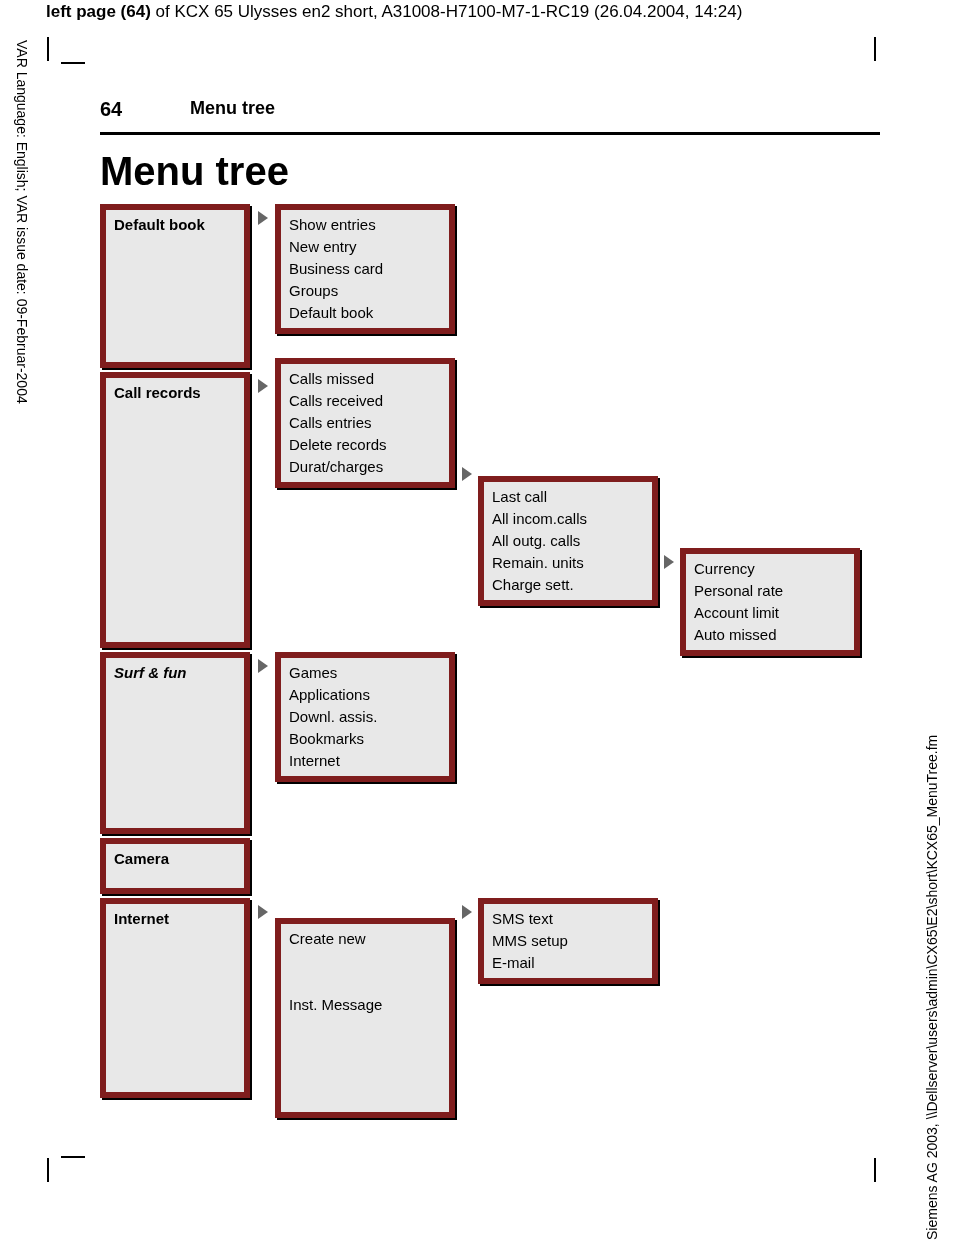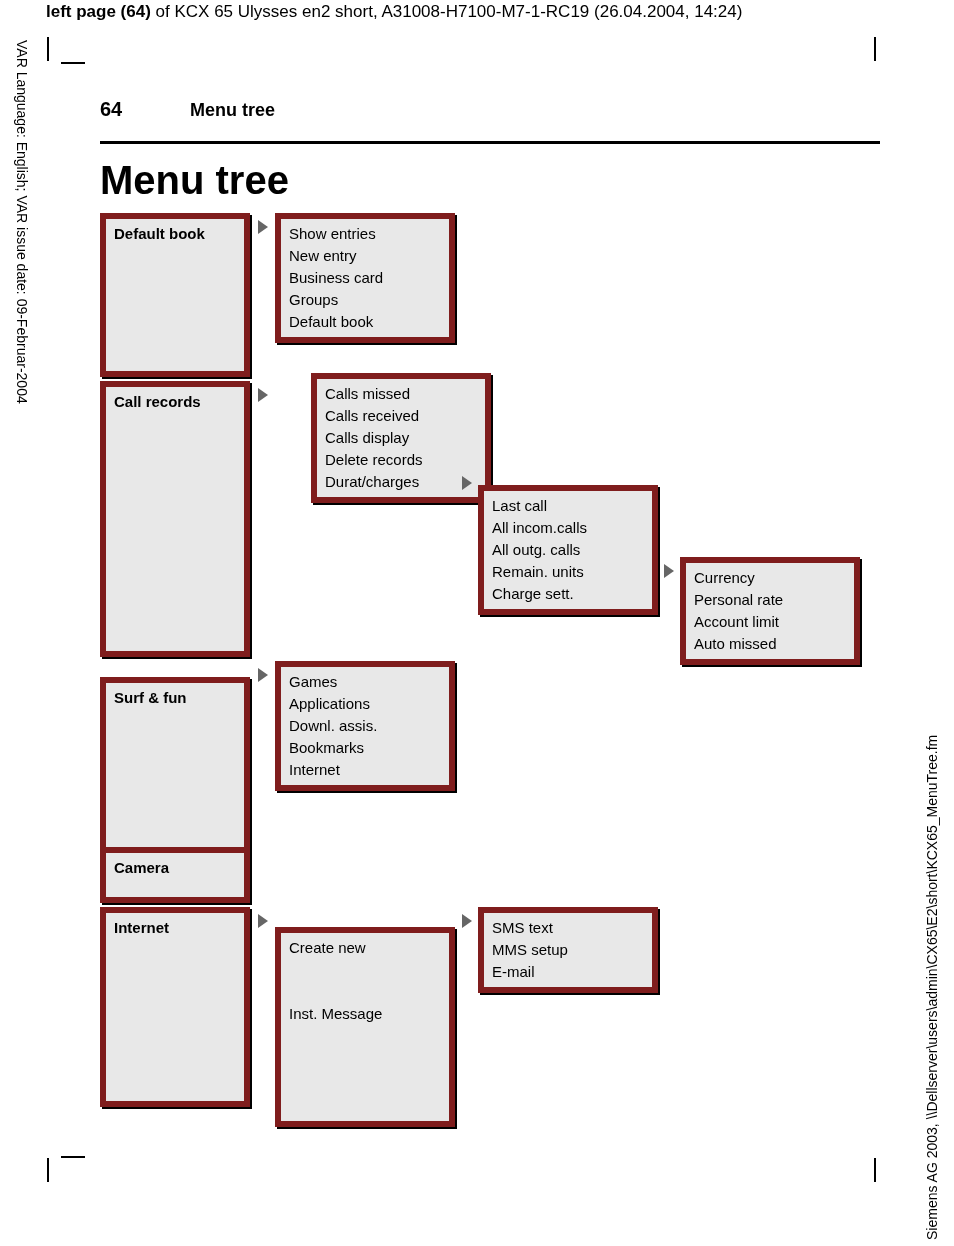--- a/index.html
+++ b/index.html
@@ -45,23 +45,23 @@
     background: #000;
   }
   .page-area {
     position: absolute;
     top: 98px;
     left: 100px;
     width: 780px;
   }
   .running-head {
     display: flex;
-    align-items: flex-end;
+    align-items: flex-start;
     border-bottom: 3px solid #000;
-    padding-bottom: 20px;
+    padding-bottom: 11px;
   }
   .running-head .pn {
     font-weight: bold;
     font-size: 20px;
     width: 90px;
   }
   .running-head .sec {
     font-weight: bold;
     font-size: 18px;
   }
@@ -135,44 +135,44 @@
       <div class="item">New entry</div>
       <div class="item">Business card</div>
       <div class="item">Groups</div>
       <div class="item">Default book</div>
     </div>
 
     <div class="box col0" style="top:168px; height:276px;">
       <div class="item">Call records</div>
     </div>
     <div class="arrow a1" style="top:175px;"></div>
-    <div class="box col1" style="top:160px;margin-left:36px;">
+    <div class="box col1" style="top:154px;">
       <div class="item">Calls missed</div>
       <div class="item">Calls received</div>
-      <div class="item">Calls display</div>
+      <div class="item">Calls entries</div>
       <div class="item">Delete records</div>
       <div class="item">Durat/charges</div>
     </div>
     <div class="arrow a2" style="top:263px;"></div>
     <div class="box col2" style="top:272px;">
       <div class="item">Last call</div>
       <div class="item">All incom.calls</div>
       <div class="item">All outg. calls</div>
       <div class="item">Remain. units</div>
       <div class="item">Charge sett.</div>
     </div>
     <div class="arrow a3" style="top:351px;"></div>
     <div class="box col3" style="top:344px;">
       <div class="item">Currency</div>
       <div class="item">Personal rate</div>
       <div class="item">Account limit</div>
       <div class="item">Auto missed</div>
     </div>
 
-    <div class="box col0" style="top:464px; height:182px;">
+    <div class="box col0" style="top:448px; height:182px;font-style:italic;">
       <div class="item">Surf &amp; fun</div>
     </div>
     <div class="arrow a1" style="top:455px;"></div>
     <div class="box col0" style="top:634px; height:56px;">
       <div class="item">Camera</div>
     </div>
 
     <div class="box col1" style="top:448px;">
       <div class="item">Games</div>
       <div class="item">Applications</div>

